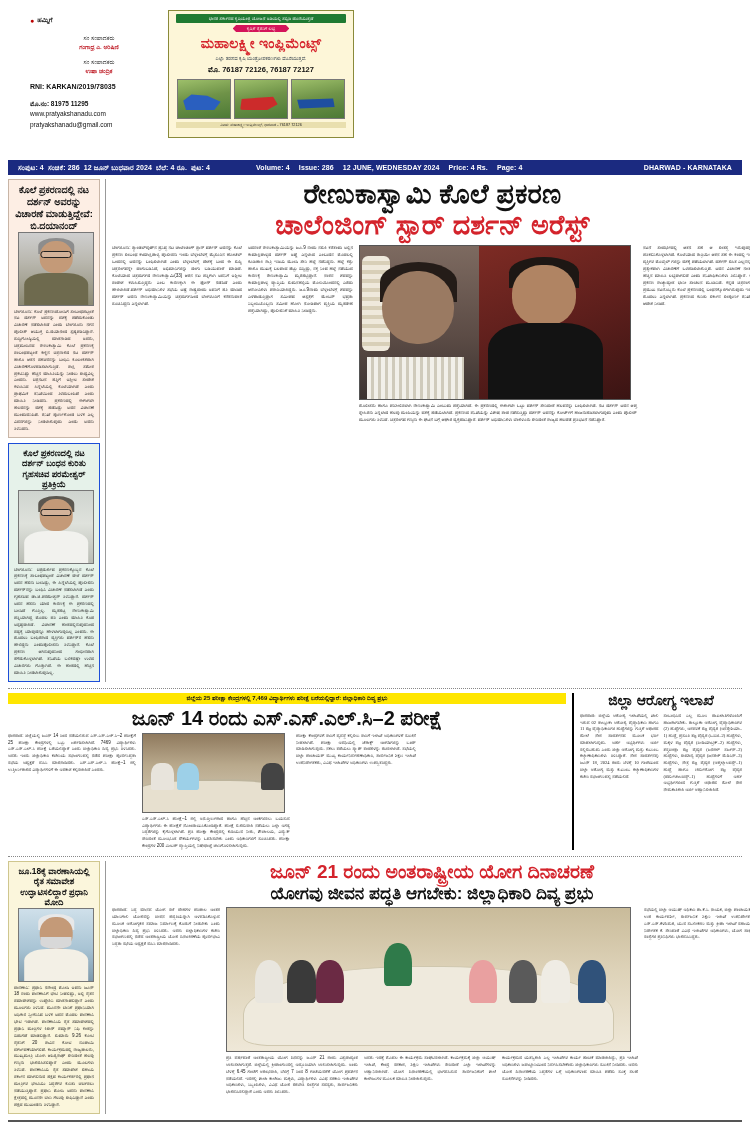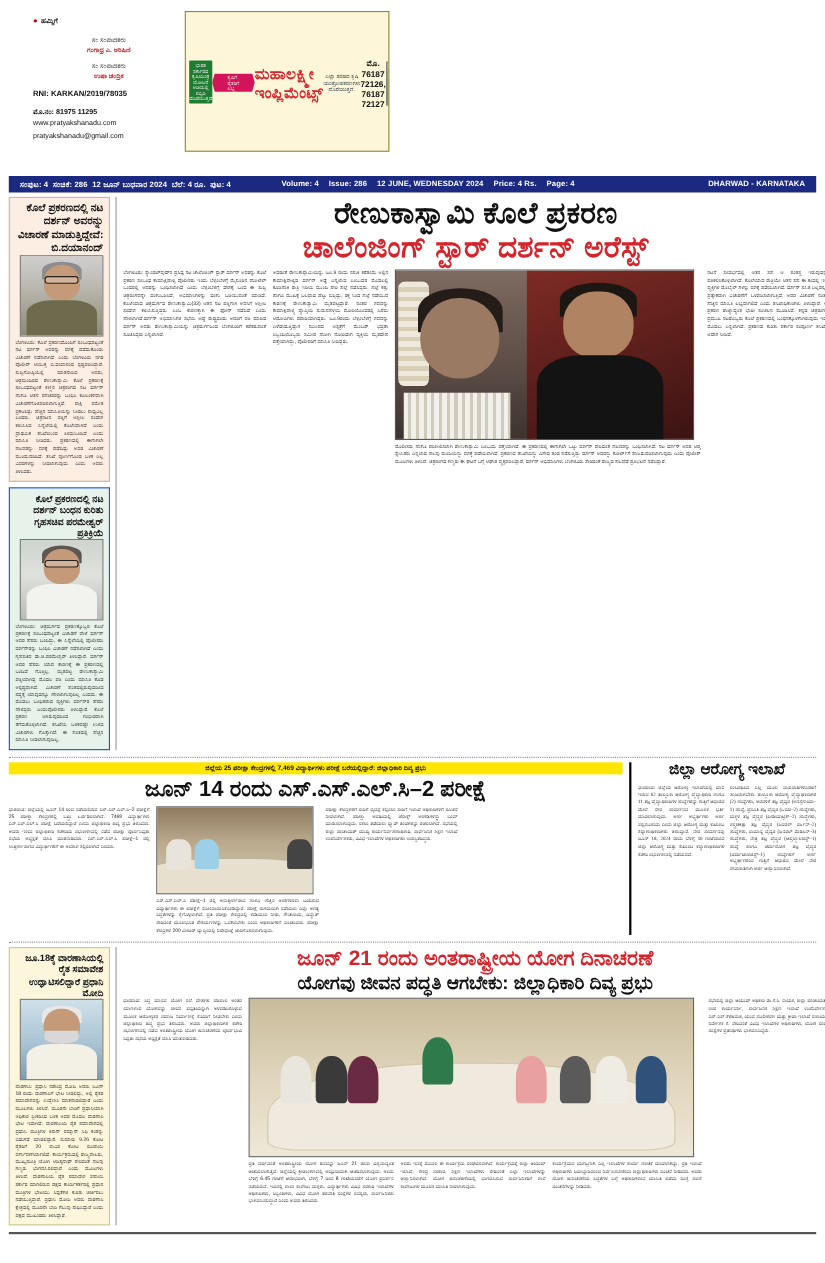--- a/index.html
+++ b/index.html
@@ -31,21 +31,21 @@
     letter-spacing:1px; line-height:1.05;
     font-family:"Liberation Sans", sans-serif;
     text-shadow: 1px 1px 0 rgba(0,0,0,.12);
   }
   .logo-sub-kn { font-size:8px; color:#1a3a8f; font-weight:bold; margin-top:6px; }
   .logo-sub-en { font-size:8px; color:#111; font-weight:bold; letter-spacing:.2px; margin-top:2px;}
 
   .mast-ad {
     width:186px; height:128px; margin-top:4px; margin-right:2px;
     border:1px solid #8a8a3a; background:#fdf6d8; position:relative; overflow:hidden;
-    display:flex; flex-direction:row; align-items:center; padding:3px;
+    display:flex; flex-direction:column; align-items:center; padding:3px;
   }
   .ad-strip1 { width:96%; background:#1f7a32; color:#fff; font-size:4.6px; text-align:center; padding:2px 0; border-radius:1px;}
   .ad-strip2 { margin-top:2px; background:#d4145a; color:#ffe; font-size:4.6px; padding:1px 14px; clip-path: polygon(6% 0,94% 0,100% 50%,94% 100%,6% 100%,0 50%); }
   .ad-title { font-size:14px; font-weight:bold; color:#d6242c; margin-top:3px; letter-spacing:.3px; }
   .ad-line { font-size:5px; color:#123; margin-top:3px; text-align:center; }
   .ad-phone { font-size:7.5px; font-weight:bold; color:#111; margin-top:3px;text-align:center;}
   .ad-imgs { display:flex; gap:3px; margin-top:4px; }
   .ad-img { width:54px; height:40px; border:1px solid #777; position:relative; overflow:hidden;
             background:linear-gradient(170deg,#9dbf6a 0%,#6f9348 45%,#4d7a36 100%); }
   .ad-img .mach { position:absolute; left:10%; top:38%; width:72%; height:42%; border-radius:2px; }
@@ -65,21 +65,21 @@
 
   
   .grid { display:flex; gap:0; margin-top:4px; }
   .col-left { width:162px; border-right:1px solid #999; padding-right:5px; }
   .col-main { flex:1; padding-left:6px; }
 
   .box-peach { background:#fdeee4; border:1px solid #c8b5a6; padding:4px 5px; }
   .box-mint  { background:#e6f2ea; border:1px solid #1d4ed8; padding:4px 5px; margin-top:5px; }
   .box-cream { background:#fbf6dc; border:1px solid #cfc68e; padding:4px 5px; margin-top:5px; }
 
-  .side-head { font-size:9.5px; font-weight:bold; color:#111; line-height:1.25; text-align:right; }
+  .side-head { font-size:9.5px; font-weight:bold; color:#111; line-height:1.25; text-align:center; }
   .side-head.sm { font-size:8.4px; }
   .side-body { font-size:4.6px; line-height:1.5; color:#222; text-align:justify; margin-top:4px;
                hyphens:auto; word-spacing:.4px; }
   .side-photo-wrap { float:right; width:76px; height:74px; margin:0 0 3px 4px; border:1px solid #777; overflow:hidden; position:relative;}
   .clearfix::after { content:""; display:block; clear:both; }
 
   
   .ph { position:absolute; inset:0; }
   .ph.khaki { background:linear-gradient(180deg,#cfcfcf 0%,#b9b7ae 40%,#8d8a74 100%); }
   .ph.white { background:linear-gradient(180deg,#cfd4cf 0%,#dfe2dc 45%,#b9bcb4 100%); }

